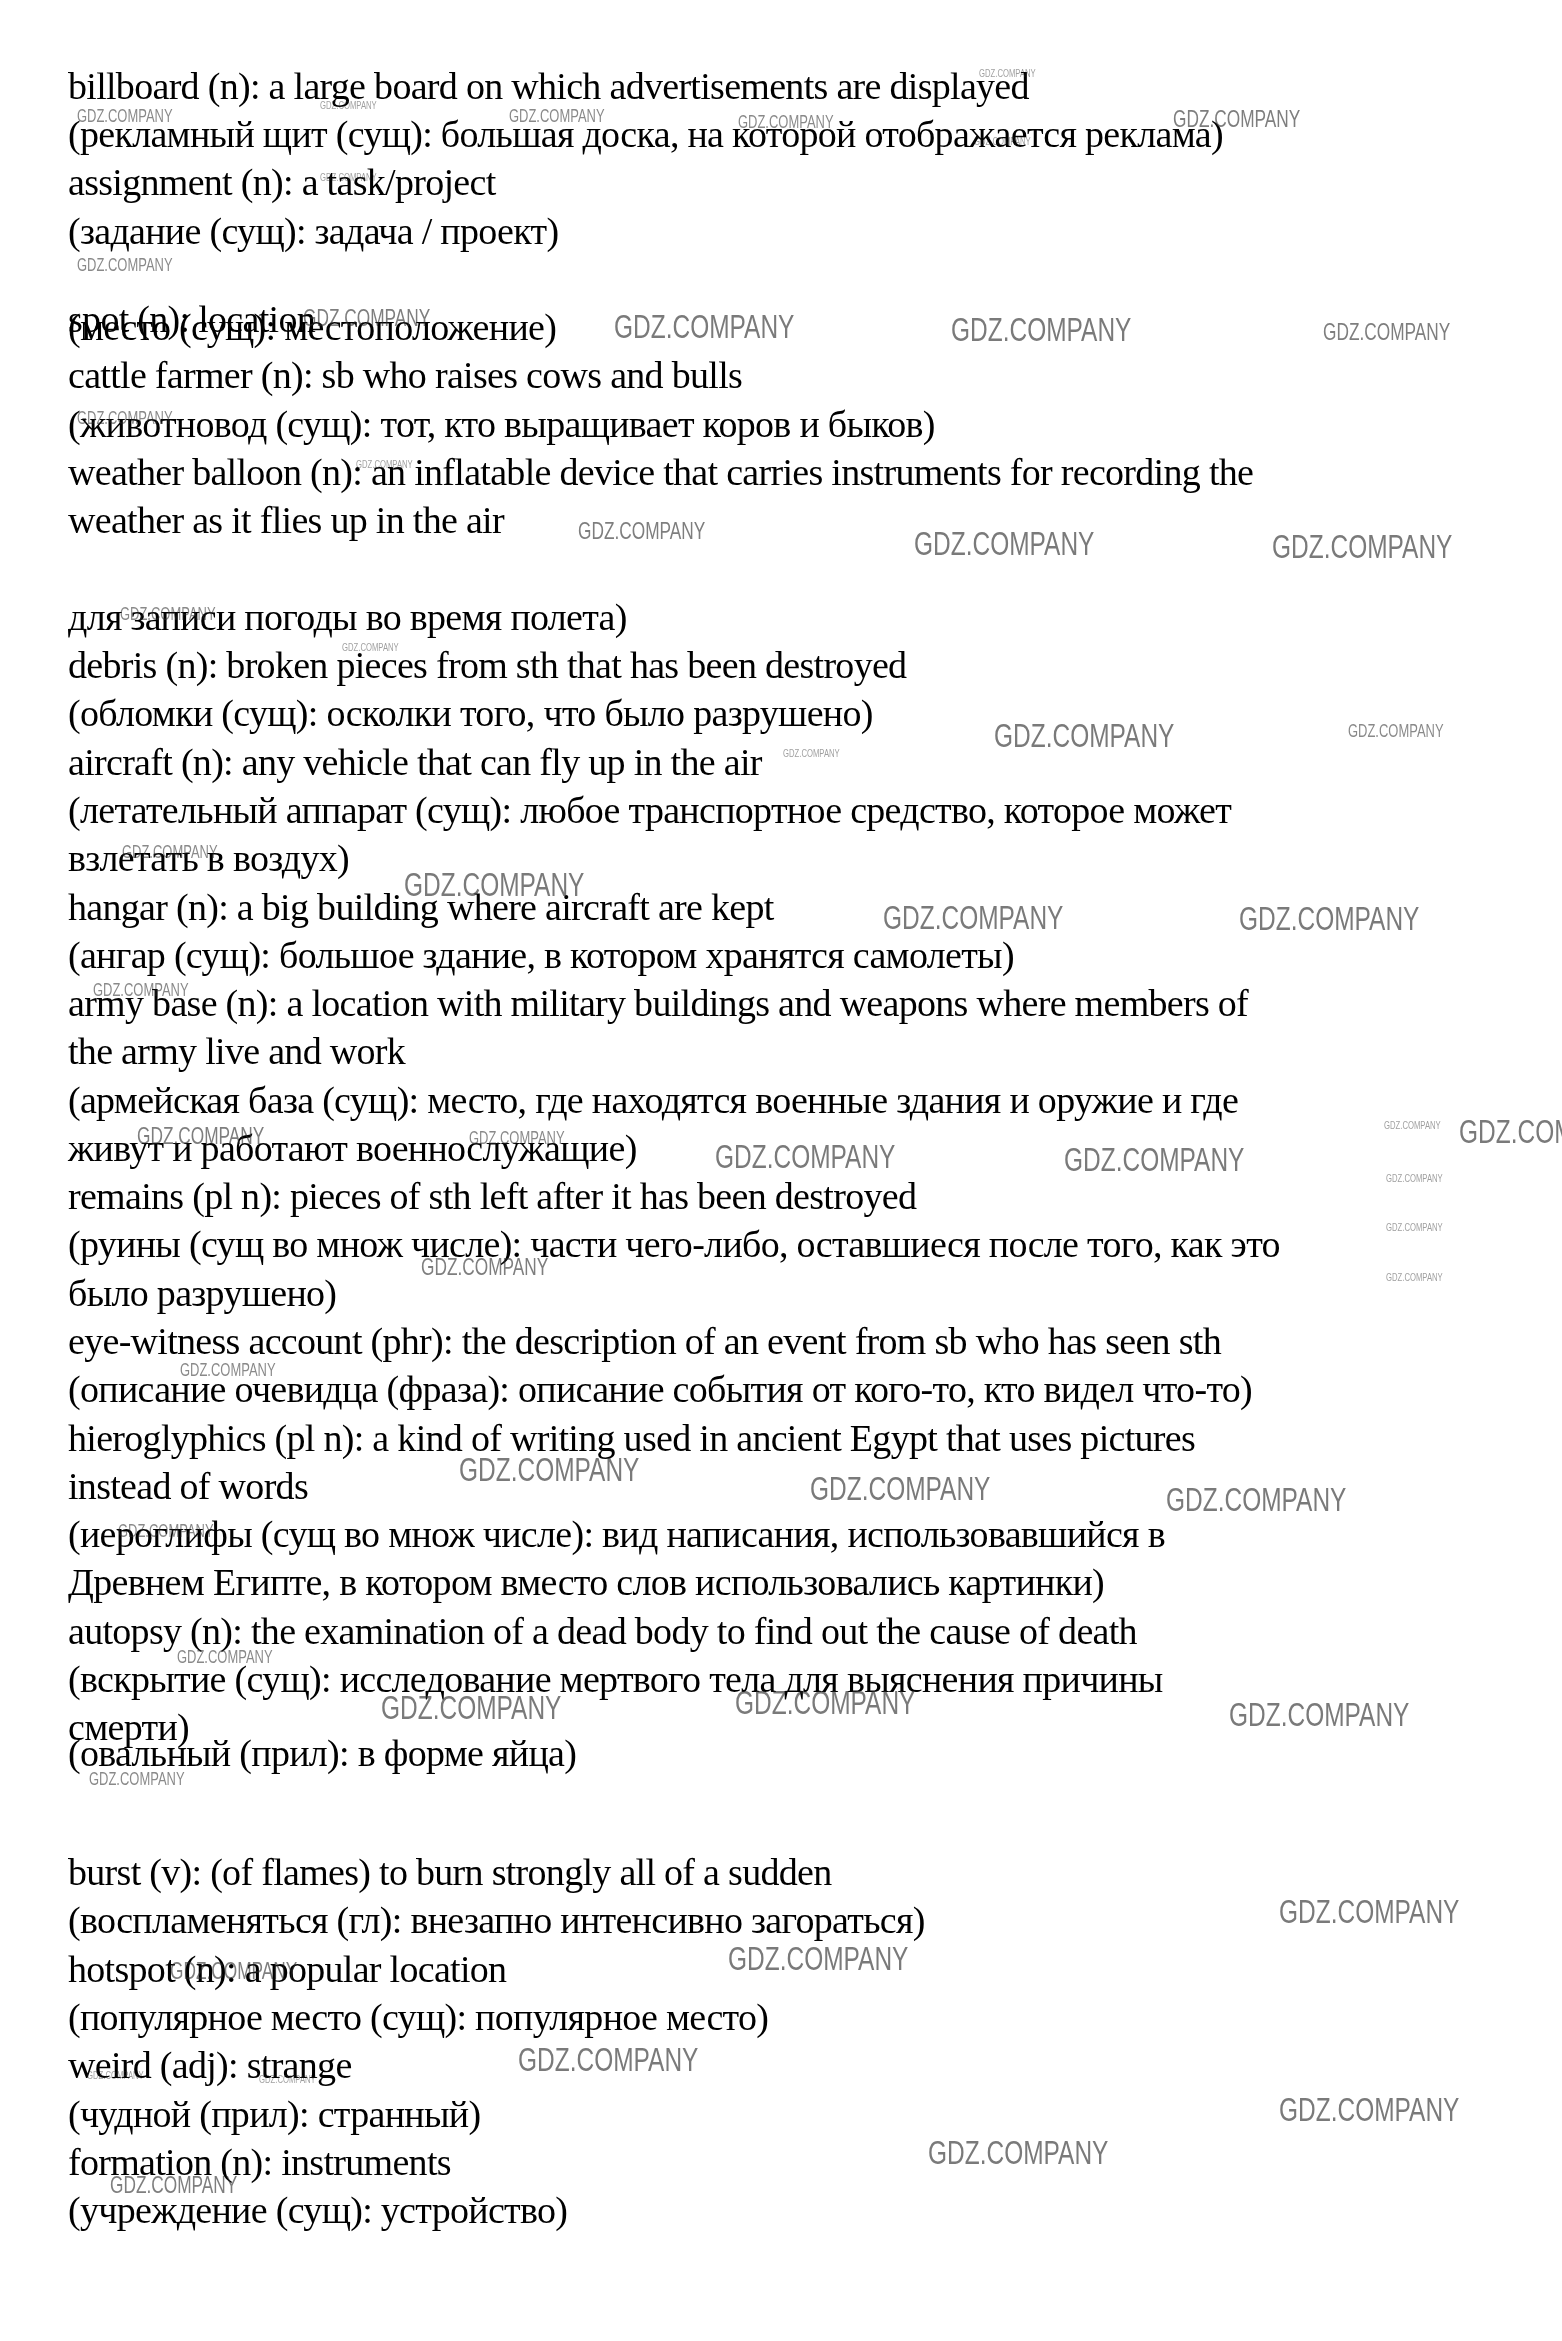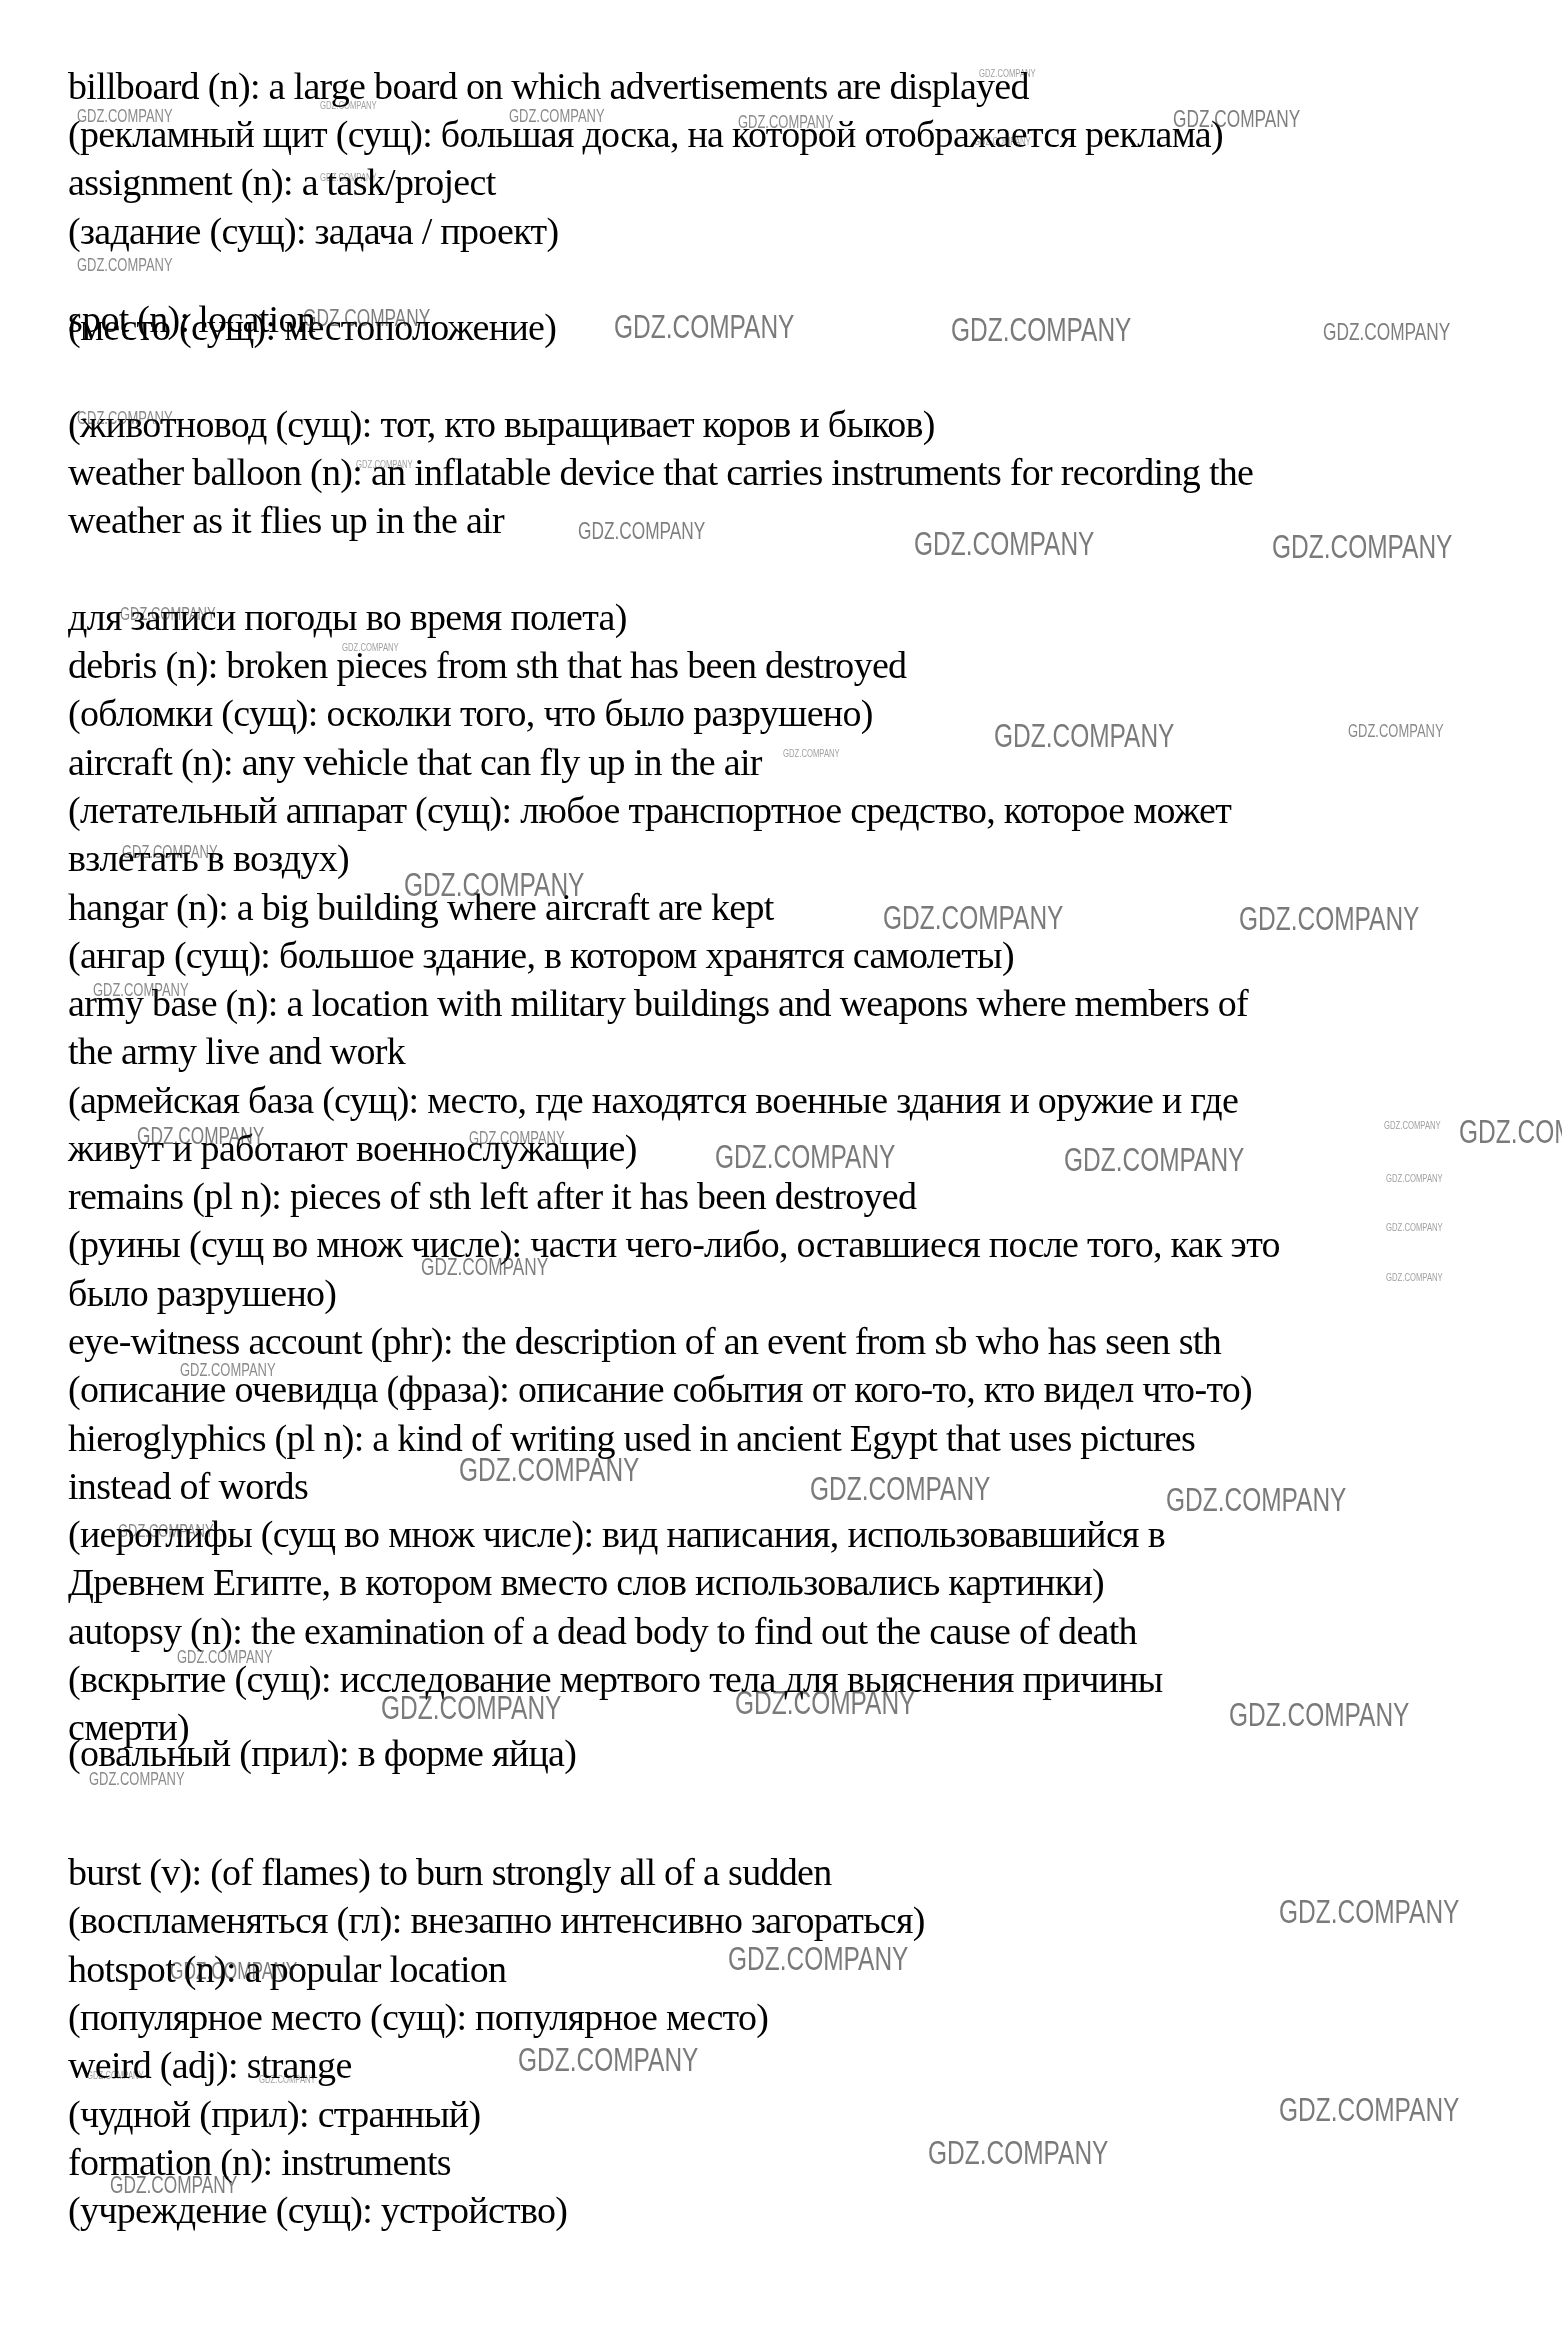--- a/index.html
+++ b/index.html
@@ -42,20 +42,21 @@
 <body>
 
 <div class="page">
   <div class="text-layer">
       <div class="ln" style="top: 64px;">billboard (n): a large board on which advertisements are displayed</div>
       <div class="ln" style="top: 112px;">(рекламный щит (сущ): большая доска, на которой отображается реклама)</div>
       <div class="ln" style="top: 160px;">assignment (n): a task/project</div>
       <div class="ln" style="top: 209px;">(задание (сущ): задача / проект)</div>
       <div class="ln" style="top: 257px; margin-top: 40px;">spot (n): location</div>
       <div class="ln" style="top: 305px; font-family: Liberation Serif, serif;">(место (сущ): местоположение)</div>
+      <div class="ln" style="top: 353px;">cattle farmer (n): sb who raises cows and bulls</div>
       <div class="ln" style="top: 402px;">(животновод (сущ): тот, кто выращивает коров и быков)</div>
       <div class="ln" style="top: 450px;">weather balloon (n): an inflatable device that carries instruments for recording the</div>
       <div class="ln" style="top: 498px;">weather as it flies up in the air</div>
       <div class="ln" style="top: 595px;">для записи погоды во время полета)</div>
       <div class="ln" style="top: 643px;">debris (n): broken pieces from sth that has been destroyed</div>
       <div class="ln" style="top: 691px;">(обломки (сущ): осколки того, что было разрушено)</div>
       <div class="ln" style="top: 740px;">aircraft (n): any vehicle that can fly up in the air</div>
       <div class="ln" style="top: 788px;">(летательный аппарат (сущ): любое транспортное средство, которое может</div>
       <div class="ln" style="top: 836px;">взлетать в воздух)</div>
       <div class="ln" style="top: 885px;">hangar (n): a big building where aircraft are kept</div>

